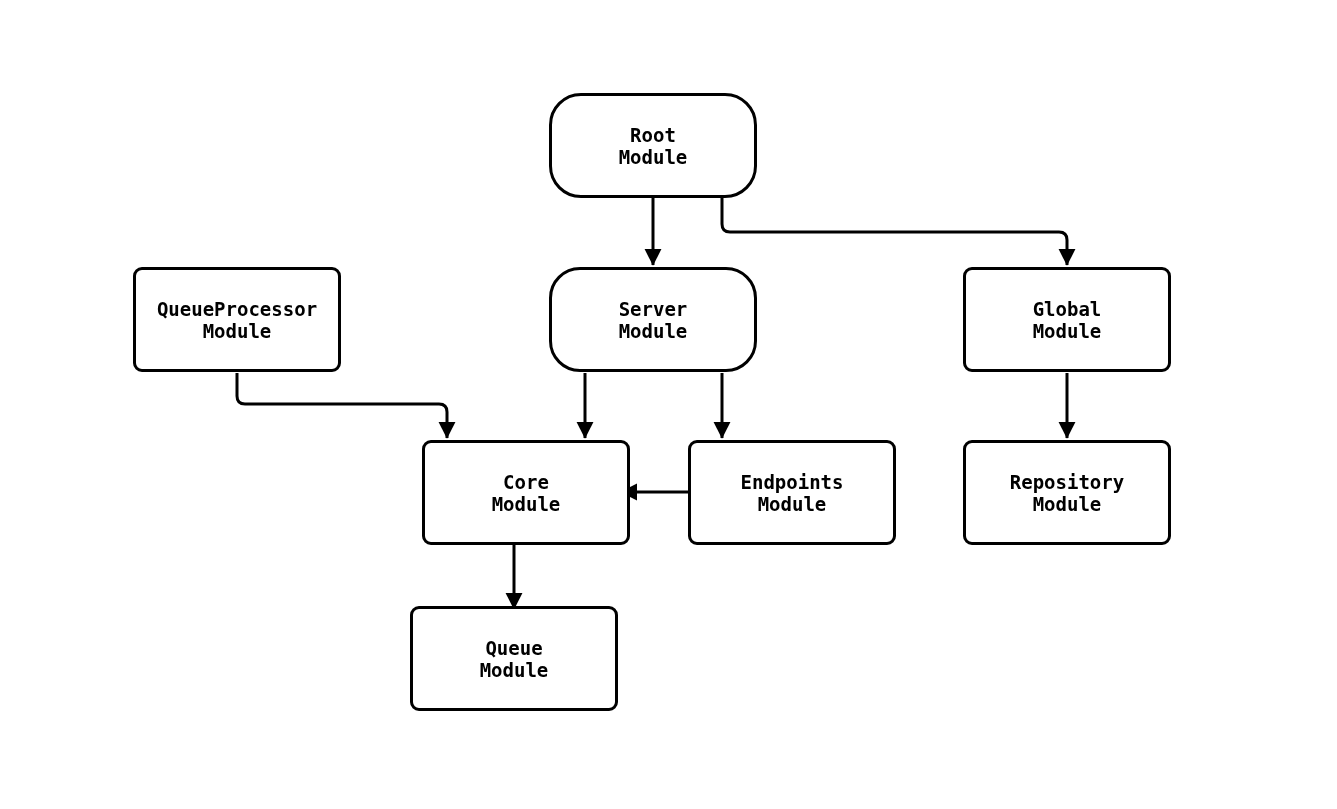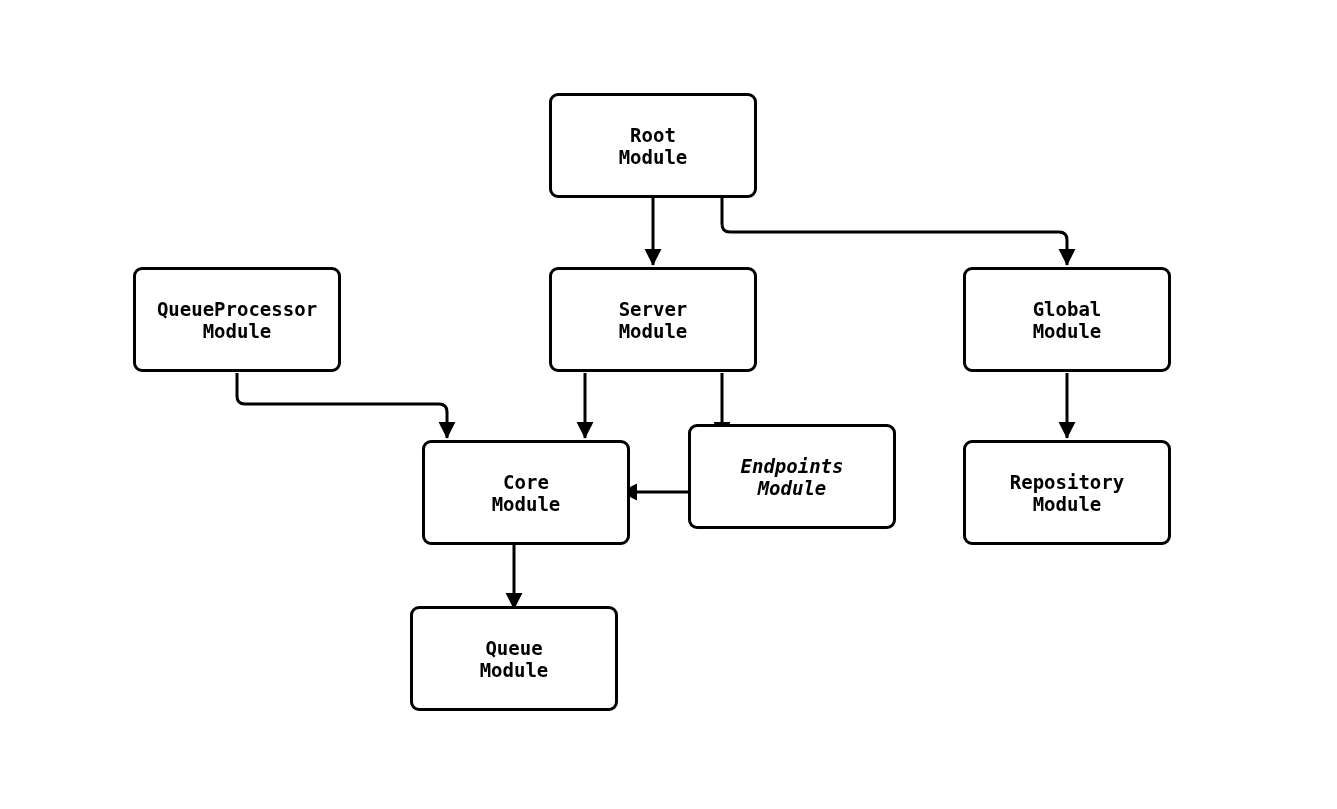--- a/index.html
+++ b/index.html
@@ -64,46 +64,46 @@
 
     <path class="edge" d="M722,373 V438" marker-end="url(#arrowhead)"></path>
 
     <path class="edge" d="M688,492 H621" marker-end="url(#arrowhead)"></path>
 
     <path class="edge" d="M1067,373 V438" marker-end="url(#arrowhead)"></path>
 
     <path class="edge" d="M514,545 V609" marker-end="url(#arrowhead)"></path>
   </svg>
 
-  <div class="node" style="left:549px; top:93px;">
+  <div class="node" style="left:549px; top:93px;border-radius:32px;">
     <div class="label">Root
 Module</div>
   </div>
 
   <div class="node" style="left:133px; top:267px;justify-content:center;">
     <div class="label">QueueProcessor
 Module</div>
   </div>
 
-  <div class="node" style="left:549px; top:267px;">
+  <div class="node" style="left:549px; top:267px;border-radius:31px;">
     <div class="label">Server
 Module</div>
   </div>
 
   <div class="node" style="left:963px; top:267px;">
     <div class="label">Global
 Module</div>
   </div>
 
   <div class="node" style="left:422px; top:440px;">
     <div class="label">Core
 Module</div>
   </div>
 
-  <div class="node" style="left:688px; top:424px;font-style:italic;">
+  <div class="node" style="left:688px; top:440px;">
     <div class="label">Endpoints
 Module</div>
   </div>
 
   <div class="node" style="left:963px; top:440px;">
     <div class="label">Repository
 Module</div>
   </div>
 
   <div class="node" style="left:410px; top:606px;">

